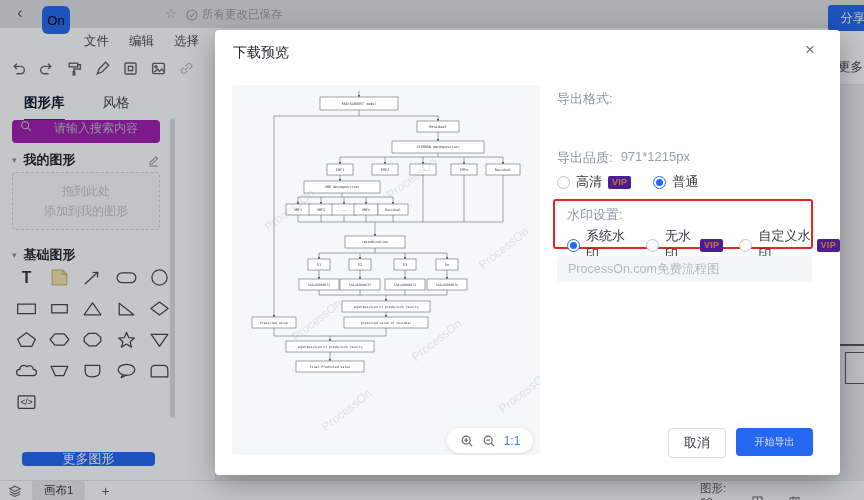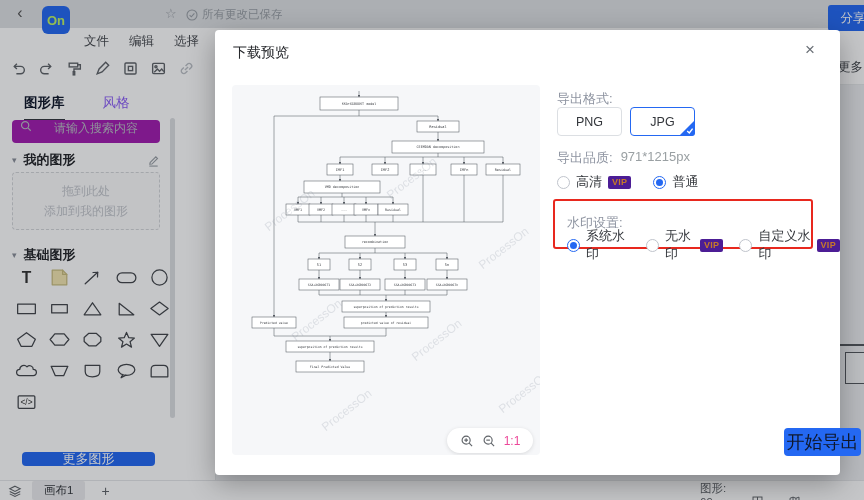--- a/index.html
+++ b/index.html
@@ -2,39 +2,39 @@
 <html><head>
 <meta charset="utf-8">
 <style>
   html,body{margin:0;padding:0;}
   .app{position:relative;width:864px;height:500px;overflow:hidden;background:#eef0f2;
        font-family:"Liberation Sans",sans-serif;color:#303133;-webkit-font-smoothing:antialiased;}
   .abs{position:absolute;}
   
   .topstrip{left:0;top:0;width:864px;height:28px;background:#dfe1e4;}
   .back{left:12px;top:4px;font-size:16px;color:#555;width:16px;text-align:center;cursor:pointer;}
-  .logo{left:42px;top:6px;width:28px;height:28px;border-radius:6px;background:#2468f2;color:#bef264;
-        font-weight:bold;font-size:13px;display:flex;align-items:center;justify-content:center;z-index:6;}
+  .logo{left:42px;top:6px;width:28px;height:28px;border-radius:6px;background:#2468f2;color:#000000;
+        font-weight:normal;font-size:13px;display:flex;align-items:center;justify-content:center;z-index:6;}
   .doc-title{left:84px;top:6px;font-size:13.5px;font-weight:500;color:#2b2f36;margin-top:44px;}
   .star{left:165px;top:6px;font-size:13px;color:#9aa0a6;}
   .saved{left:186px;top:7px;display:flex;align-items:center;gap:4px;font-size:11.5px;color:#9aa0a6;}
   .menurow{left:0;top:28px;width:864px;height:26px;background:#ffffff;}
   .menus{left:84px;top:33px;display:flex;gap:20px;font-size:12.5px;color:#46494e;}
   .menus span{cursor:pointer;}
   .toolrow{left:0;top:54px;width:864px;height:30px;background:#ffffff;border-bottom:1px solid #e8eaec;}
   .tools{left:10px;top:60px;display:flex;gap:11px;align-items:center;color:#5f6368;}
   .tools .ic{width:17px;height:17px;display:inline-flex;cursor:pointer;}
   .tools .ic.dis{color:#bcc0c6;}
   .share{left:828px;top:5px;width:50px;height:26px;background:#2468f2;color:#fff;border-radius:3px;
          display:flex;align-items:center;justify-content:center;font-size:12.5px;z-index:6;cursor:pointer;}
   .moretop{left:838px;top:59px;font-size:12.5px;color:#46494e;white-space:nowrap;cursor:pointer;}
   
   .sidebar{left:0;top:84px;width:215px;height:396px;background:#fff;border-right:1px solid #e4e6e8;}
   .tabs{left:24px;top:94px;display:flex;gap:38px;font-size:13.5px;}
-  .tab{cursor:pointer;color:#8b5cf6;padding-bottom:7px;}
+  .tab{cursor:pointer;color:#404040;padding-bottom:7px;}
   .tab.active{color:#0f172a;font-weight:bold;border-bottom:2px solid #33373d;}
   .search{left:12px;top:120px;width:148px;height:23px;background:#a21caf;border-radius:4px;
           display:flex;gap:22px;padding-left:8px;box-sizing:border-box;}
   .search .ph{font-size:12px;color:#b9bdc4;}
   .scrollthumb{left:170px;top:118px;width:5px;height:300px;background:#dcdee1;border-radius:3px;}
   .secrow{left:12px;display:flex;align-items:center;gap:7px;font-size:13px;font-weight:bold;color:#24262a;width:148px;}
   .secrow .caret{font-size:9px;color:#8a8f99;font-weight:normal;}
   .secrow .edit{margin-left:auto;color:#9aa0a6;cursor:pointer;display:inline-flex;}
   .dropzone{left:12px;top:172px;width:146px;height:56px;border:1px dashed #d4d6d9;border-radius:4px;
             display:flex;flex-direction:column;align-items:center;justify-content:center;gap:3px;
@@ -60,45 +60,45 @@
   .modal{left:215px;top:30px;width:625px;height:445px;background:#fff;border-radius:4px;z-index:50;
          box-shadow:0 8px 28px rgba(0,0,0,.3);}
   .modal-title{left:18px;top:14px;font-size:14px;color:#25272b;}
   .modal-close{left:585px;top:10px;font-size:17px;color:#6a6f76;width:20px;height:20px;text-align:center;cursor:pointer;}
   .preview{left:17px;top:55px;width:308px;height:370px;background:#f6f7f9;border-radius:4px;overflow:hidden;}
   .preview svg.fc{position:absolute;left:0;top:4px;}
   .wm{position:absolute;transform:rotate(-38deg);color:rgba(125,135,150,.20);font-size:12px;pointer-events:none;white-space:nowrap;}
   .zoompill{position:absolute;left:215px;top:343px;width:86px;height:25px;background:#fff;border-radius:13px;
             box-shadow:0 1px 4px rgba(0,0,0,.12);display:flex;align-items:center;justify-content:center;gap:8px;color:#5f6368;}
   .zoompill .zi{display:inline-flex;cursor:pointer;}
-  .ratio{font-size:12px;color:#ec4899;}
+  .ratio{font-size:12px;color:#3b82f6;}
   .rc-label{font-size:13px;color:#8d93a0;}
   .fmt-label{left:342px;top:60px;}
   .fmtbtns{left:342px;top:77px;display:flex;gap:8px;}
   .fmtbtn{width:63px;height:27px;border:1px solid #dcdfe3;border-radius:4px;background:#fff;font-size:12.5px;
           color:#33363b;display:flex;align-items:center;justify-content:center;cursor:pointer;position:relative;}
   .fmtbtn.sel{border:1.5px solid #2468f2;}
   .jpg-corner{position:absolute;right:-1px;bottom:-1px;width:16px;height:16px;overflow:hidden;border-bottom-right-radius:3px;}
   .qual-label{left:342px;top:119px;display:flex;gap:8px;}
   .radios{display:flex;align-items:flex-end;gap:22px;font-size:13px;color:#33363b;}
   .qual-radios{left:342px;top:143px;}
   .radio-opt{display:flex;align-items:center;gap:6px;cursor:pointer;}
   .radio{width:13px;height:13px;border:1.5px solid #c0c4cc;border-radius:50%;background:#fff;position:relative;box-sizing:border-box;flex:none;}
   .radio.sel{border-color:#2468f2;}
   .radio.sel::after{content:"";position:absolute;left:2px;top:2px;right:2px;bottom:2px;background:#2468f2;border-radius:50%;}
   .vip{background:#4c1d95;color:#c7792a;font-size:9px;font-weight:bold;padding:1.5px 4px;border-radius:2px;letter-spacing:.3px;}
   .redbox{left:338px;top:169px;width:260px;height:50px;border:2.5px solid #e8281e;border-radius:3px;box-sizing:border-box;}
-  .wm-label{left:352px;top:184px;}
+  .wm-label{left:352px;top:176px;}
   .wm-radios{left:352px;top:197px;gap:16px;}
   .wm-input{left:342px;top:226px;width:255px;height:26px;background:#f4f5f7;border-radius:4px;display:flex;
             align-items:center;padding-left:11px;box-sizing:border-box;font-size:12.5px;color:#b4b8bd;}
   .cancel{left:453px;top:398px;width:56px;height:28px;border:1px solid #d9dcdf;border-radius:4px;background:#fff;
           font-size:13px;color:#33363b;display:flex;align-items:center;justify-content:center;cursor:pointer;}
-  .export{left:521px;top:398px;width:77px;height:28px;background:#2468f2;border-radius:4px;color:#0f172a;
-          font-size:18px;display:flex;align-items:center;justify-content:center;cursor:pointer;margin-left:48px;}
+  .export{left:521px;top:398px;width:77px;height:28px;background:#2468f2;border-radius:4px;color:#e5e5e5;
+          font-size:10px;display:flex;align-items:center;justify-content:center;cursor:pointer;}
 </style>
 </head>
 <body>
 
 <div class="app">
 
   <div class="abs topstrip"></div>
   <div class="abs back">‹</div>
   <div class="abs logo">On</div>
   <div class="abs doc-title">算法流程图</div>
@@ -499,34 +499,20 @@
     <div class="wm" style="left: 28px; top: 118px;">ProcessOn</div>
         <div class="wm" style="left: 150px; top: 86px;">ProcessOn</div>
         <div class="wm" style="left: 242px; top: 156px;">ProcessOn</div>
         <div class="wm" style="left: 55px; top: 228px;">ProcessOn</div>
         <div class="wm" style="left: 175px; top: 248px;">ProcessOn</div>
         <div class="wm" style="left: 262px; top: 300px;">ProcessOn</div>
         <div class="wm" style="left: 85px; top: 318px;">ProcessOn</div>
       </div>
 
     <div class="abs rc-label fmt-label">导出格式:</div>
-    <div class="abs fmtbtns">
-      <div class="fmtbtn">
-        <span>PNG</span>
-      </div>
-      <div class="fmtbtn sel">
-        <span>JPG</span>
-        <span class="jpg-corner">
-          <svg width="16" height="16" viewBox="0 0 16 16">
-              <polygon points="16,0 16,16 0,16" fill="#2468f2"></polygon>
-              <polyline points="8.2,11 10.3,13 13.6,8.6" fill="none" stroke="#fff" stroke-width="1.4"></polyline>
-            </svg>
-        </span>
-      </div>
-    </div>
 
     <div class="abs rc-label qual-label">
       <span>导出品质:</span>
       <span style="color:#9aa0a3">971*1215px</span>
     </div>
     <div class="abs radios qual-radios">
       <span class="radio-opt">
         <span class="radio"></span>
         <span>高清</span>
         <span class="vip">VIP</span>
@@ -548,17 +534,19 @@
         <span class="radio"></span>
         <span>无水印</span>
         <span class="vip">VIP</span>
       </span>
       <span class="radio-opt">
         <span class="radio"></span>
         <span>自定义水印</span>
         <span class="vip">VIP</span>
       </span>
     </div>
-
+    <div class="abs wm-input">ProcessOn.com免费流程图</div>
+
+    <div class="abs cancel">取消</div>
     <div class="abs export">开始导出</div>
   </div>
 
 </div>
 
 </body></html>

